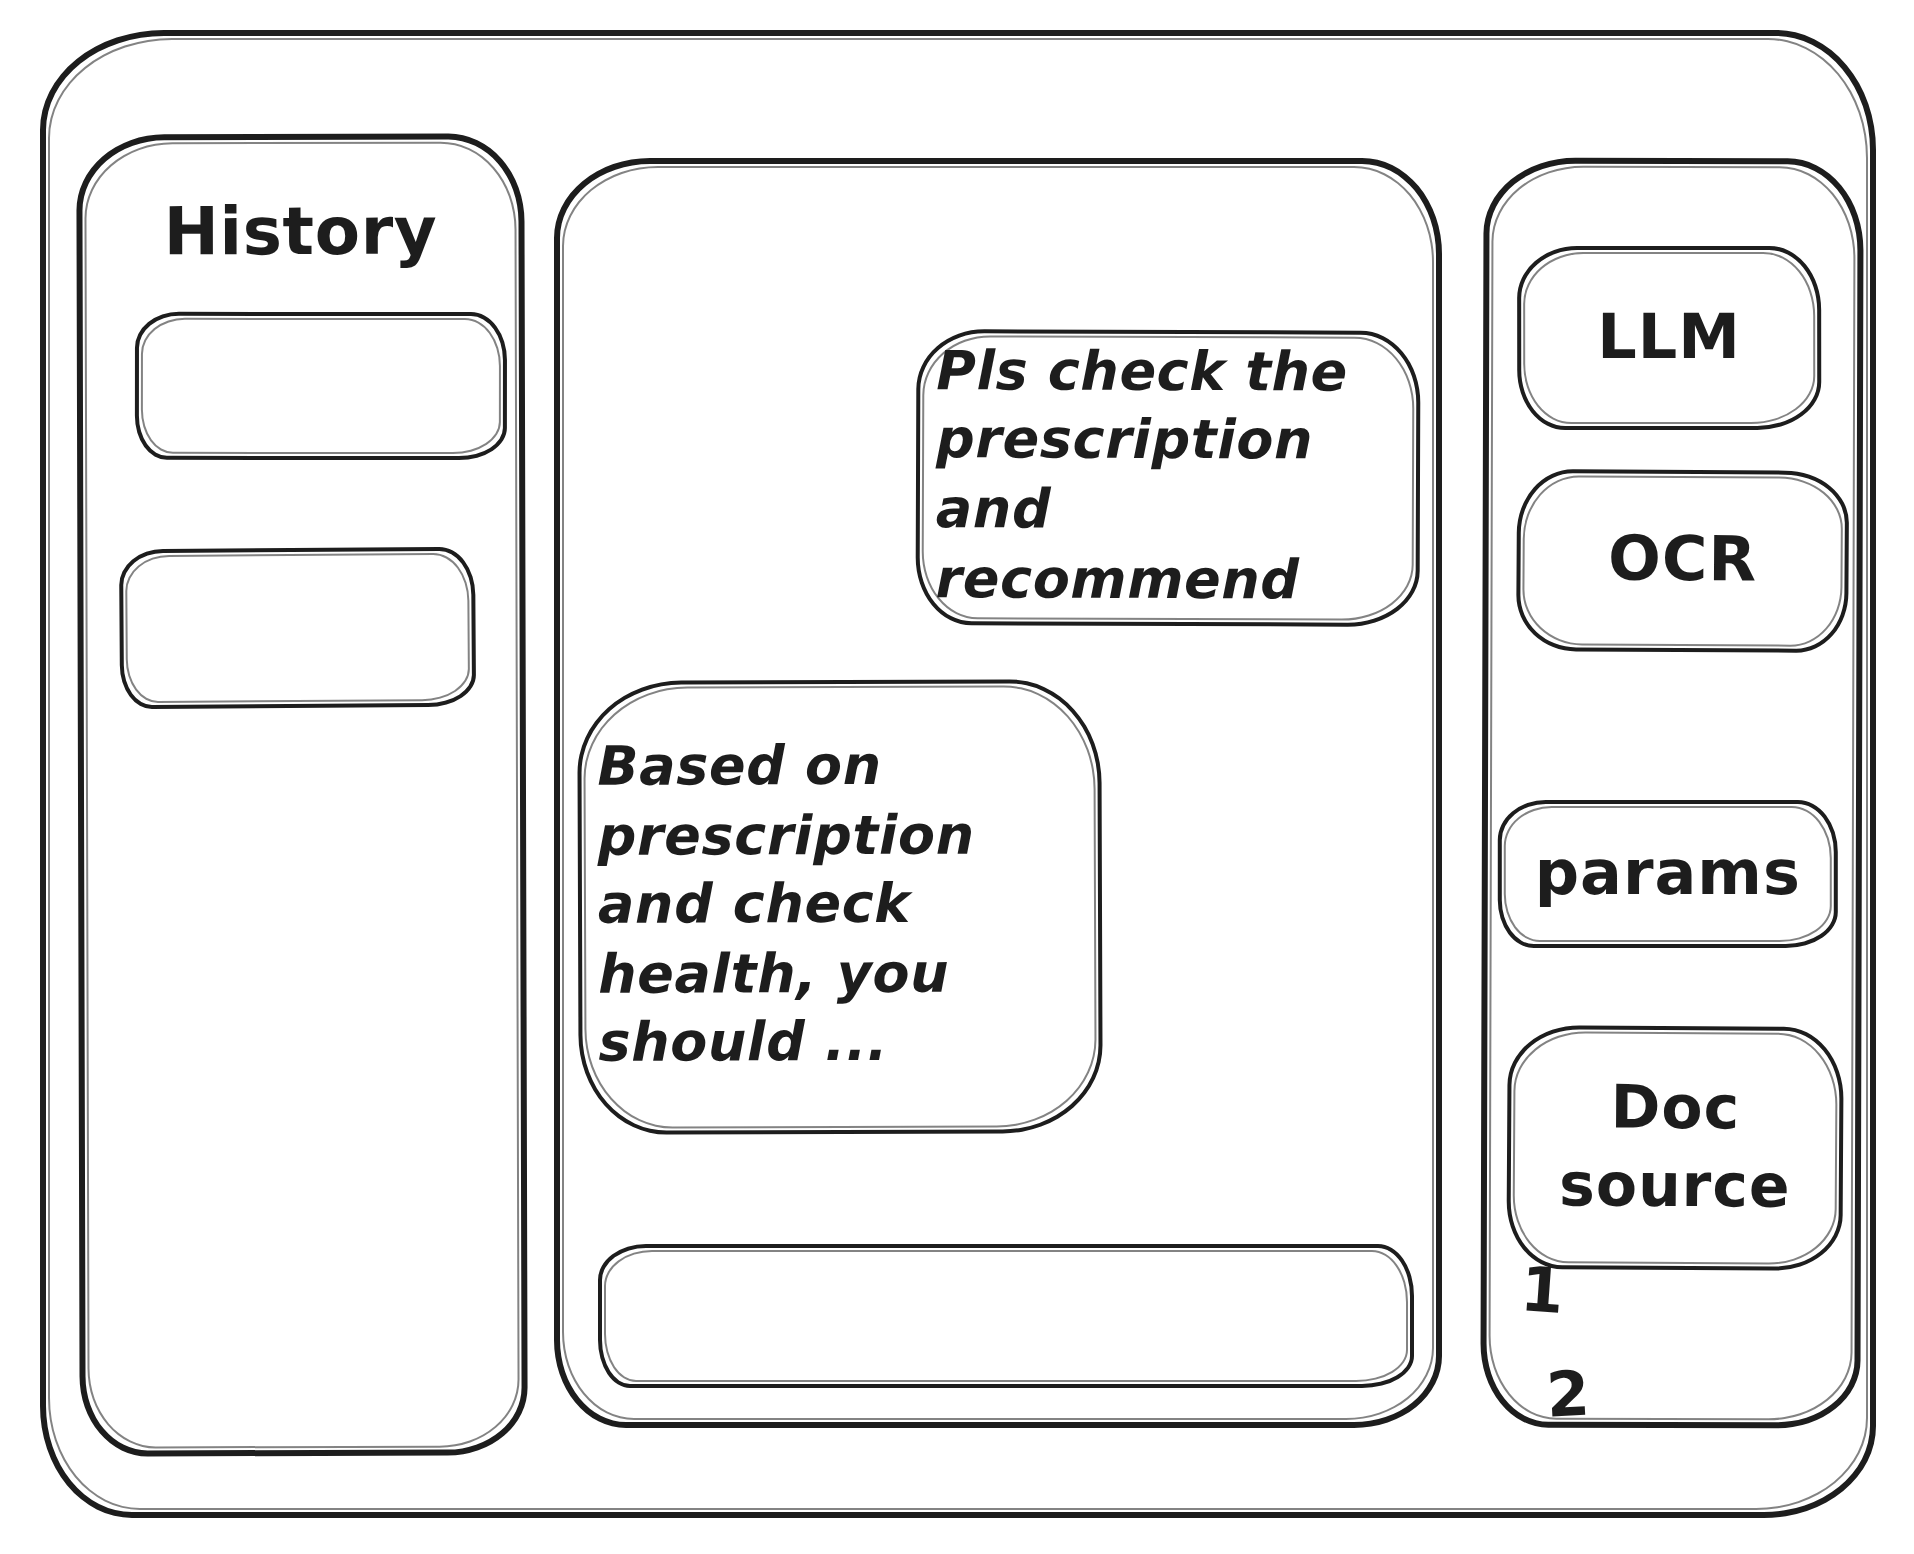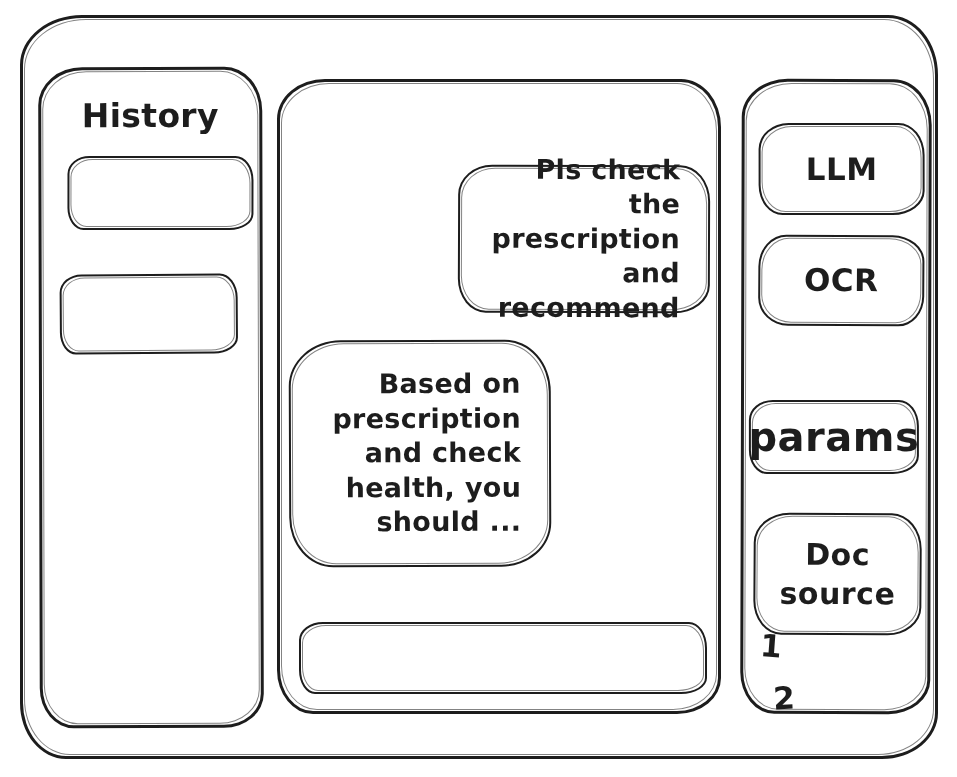--- a/index.html
+++ b/index.html
@@ -59,24 +59,25 @@
   .chat-panel{
     left:254px;top:61px;width:444px;height:635px;
     border-radius:48px 40px 44px 36px / 40px 48px 36px 44px;
   }
   .chat-title{
     position:absolute;left:0;right:0;top:26px;
     text-align:center;font-size:37px;
   }
   .bubble{
     display:flex;align-items:center;justify-content:center;
-    text-align:right;
+    text-align:left;
     font-size:27px;line-height:1.28;
-    padding:10px 28px;
+    padding:10px 8px;
     border-width:2.8px;
+    font-style:italic;
   }
   .user-bubble{
     left:178px;top:83px;width:252px;height:148px;
     border-radius:34px 30px 36px 28px / 30px 36px 28px 34px;
     transform:rotate(.2deg);
   }
   .agent-bubble{
     left:9px;top:258px;width:262px;height:227px;
     border-radius:52px 46px 50px 44px / 46px 52px 44px 50px;
     transform:rotate(-.2deg);
@@ -102,25 +103,25 @@
   }
   .tool-btn{
     display:flex;align-items:center;justify-content:center;
     text-align:center;
     font-family:inherit;font-weight:bold;color:var(--ink);
     font-size:31px;letter-spacing:.5px;
     border-width:2.8px;
     cursor:pointer;
     line-height:1.3;
   }
-  .llm-btn{left:14px;top:41px;width:166px;height:92px;
+  .llm-btn{left:14px;top:41px;width:152px;height:92px;
     border-radius:30px 26px 32px 24px / 26px 32px 24px 30px;transform:rotate(-.2deg);}
   .ocr-btn{left:14px;top:153px;width:166px;height:91px;
     border-radius:28px 32px 26px 30px / 32px 26px 30px 28px;transform:rotate(.2deg);}
-  .params-btn{left:5px;top:318px;width:170px;height:74px;font-size:40px;
+  .params-btn{left:5px;top:318px;width:170px;height:74px;font-size:31px;
     border-radius:24px 20px 26px 18px / 20px 26px 18px 24px;transform:rotate(-.15deg);}
   .doc-source-btn{left:10px;top:431px;width:168px;height:122px;font-size:30px;
     padding:6px 24px;
     border-radius:36px 30px 34px 28px / 30px 36px 28px 34px;transform:rotate(.2deg);}
   .doc-num{
     position:absolute;
     font-size:31px;
     cursor:pointer;
   }
   .doc-num-1{left:17px;top:546px;transform:rotate(4deg);}

